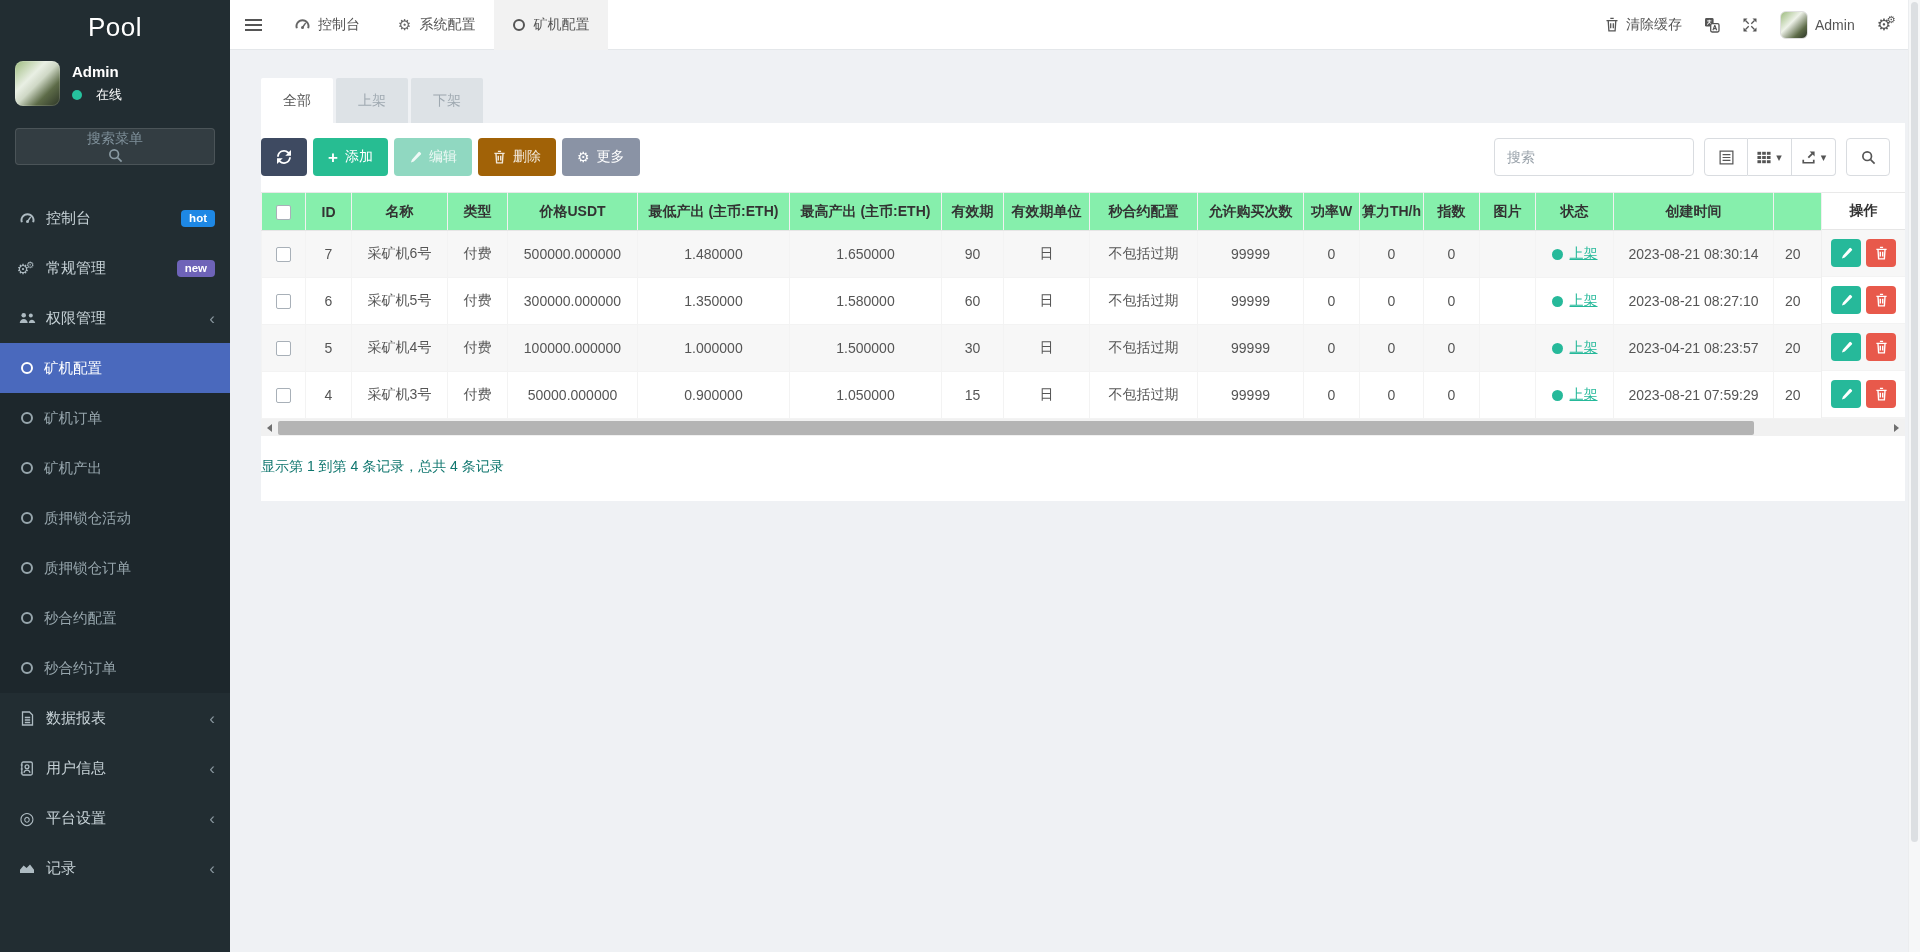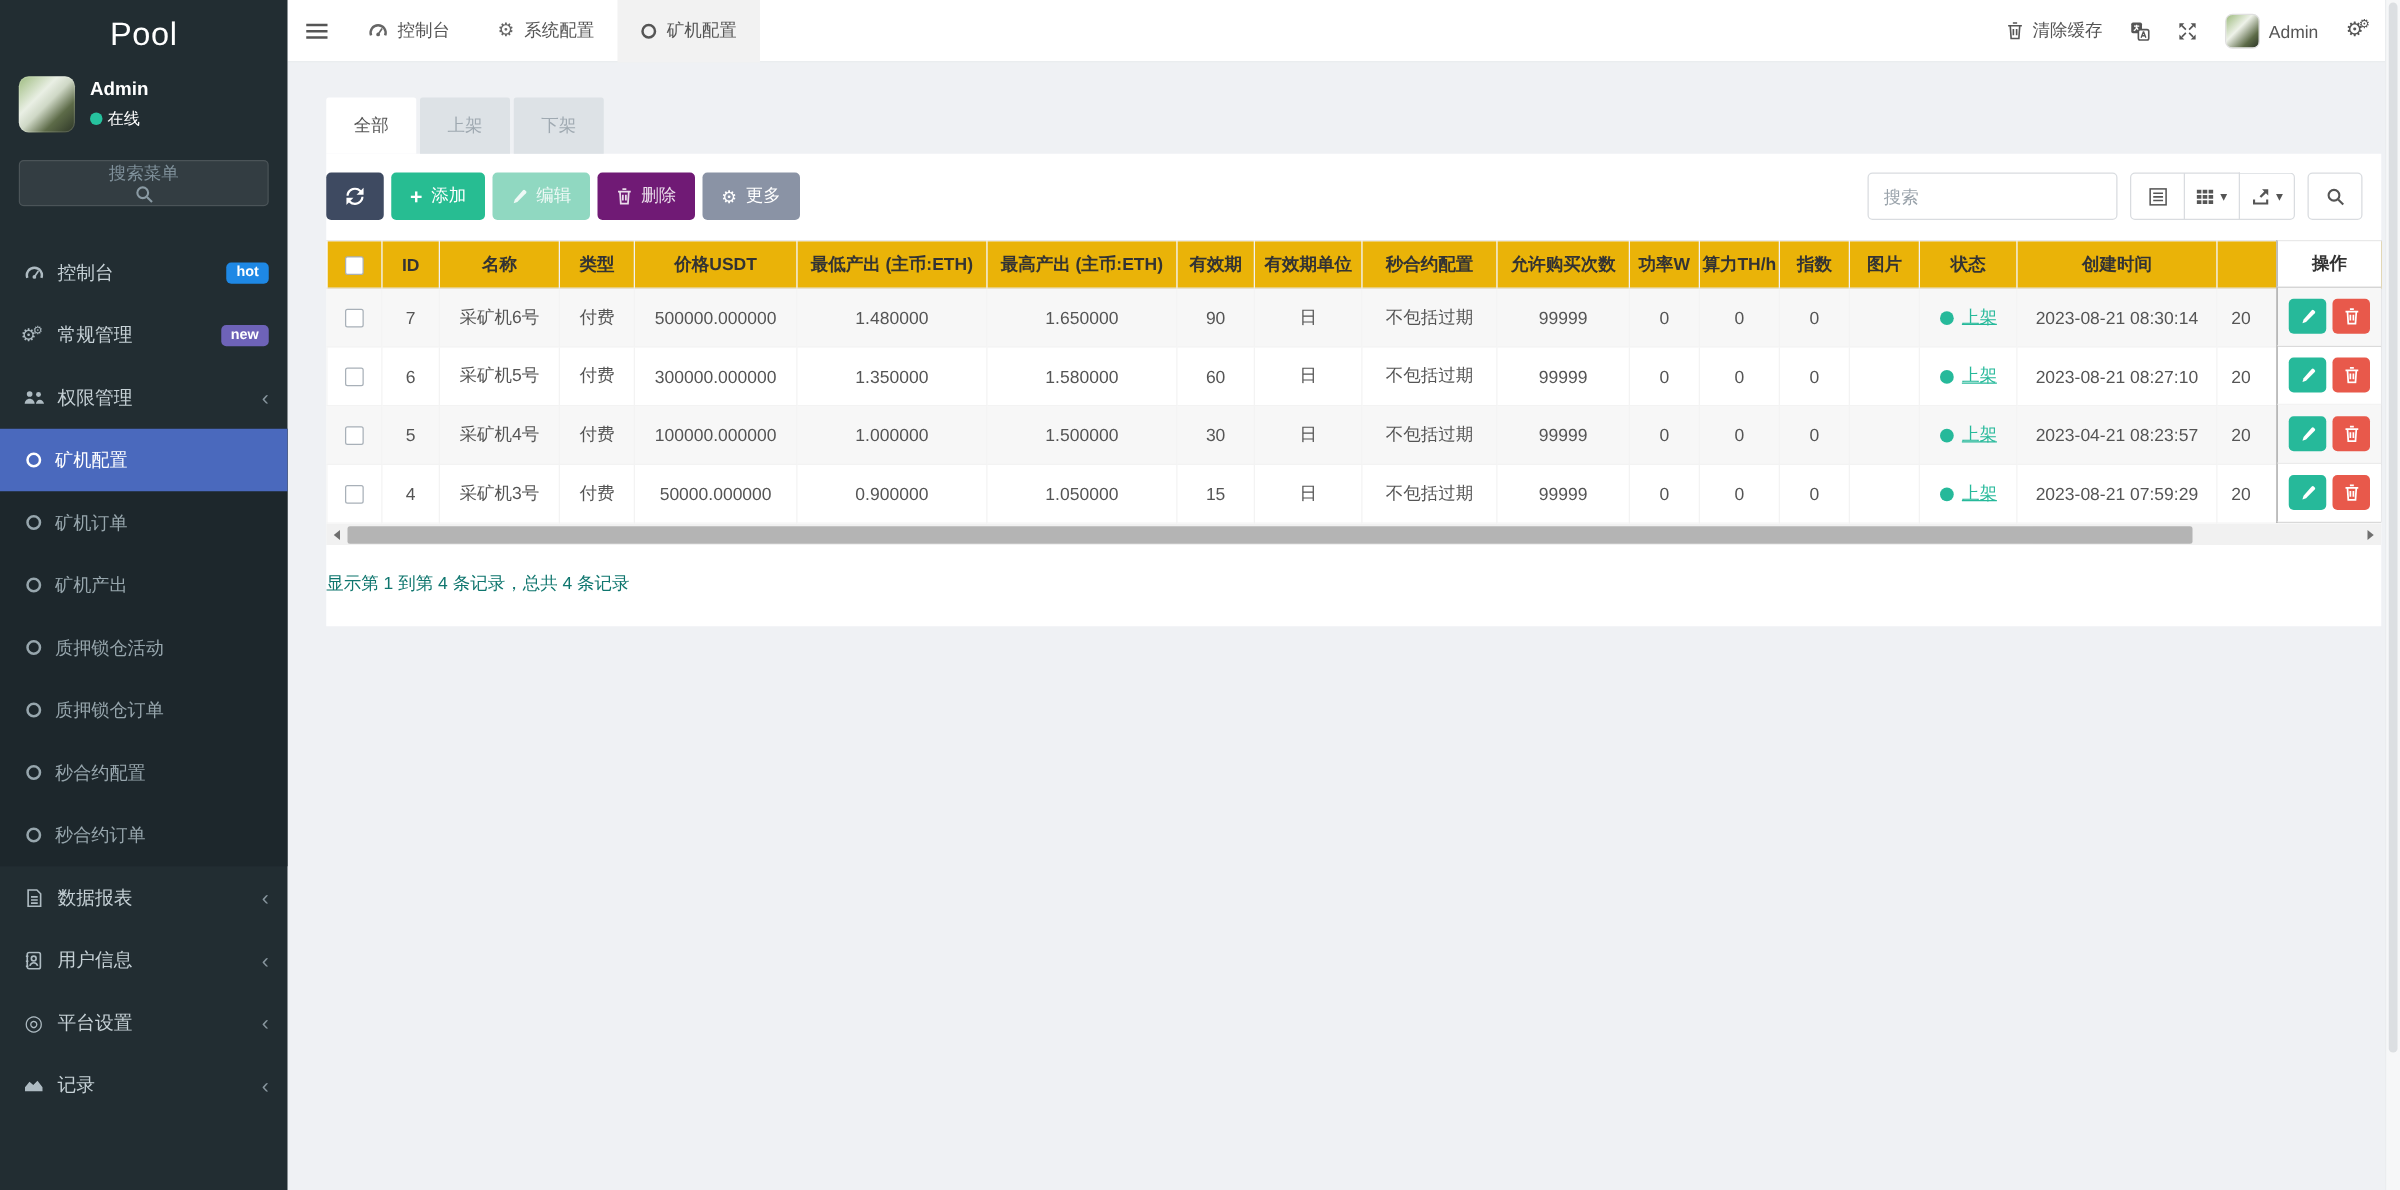--- a/index.html
+++ b/index.html
@@ -13,21 +13,21 @@
   
   .sidebar { position:absolute; left:0; top:0; width:230px; height:952px; background:#222d32; z-index:5; }
   .brand { height:55px; display:flex; align-items:center; justify-content:center; color:#fff; font-size:26px; letter-spacing:.5px; }
   .user-panel { display:flex; align-items:center; gap:12px; padding:6px 15px 14px 15px; }
   .avatar {
     width:45px; height:45px; border-radius:8px; flex:0 0 45px;
     background:linear-gradient(135deg,#9dbb7e 0%,#e9efe4 35%,#cfd8c6 50%,#5d6b48 72%,#2c3526 100%);
     box-shadow:inset 0 0 0 1px rgba(255,255,255,.15);
   }
   .user-name { color:#fff; font-weight:bold; font-size:15px; }
-  .user-status { margin-top:6px; display:flex; align-items:center; gap:4px; color:#fff; font-size:13px; }
+  .user-status { margin-top:6px; display:flex; align-items:center; gap:14px; color:#fff; font-size:13px; }
   .dot { width:10px; height:10px; border-radius:50%; background:#26c29e; display:inline-block; }
   .side-search { margin:8px 15px 28px 15px; height:37px; background:rgba(255,255,255,.08); border:1px solid rgba(255,255,255,.12);
     border-radius:4px; display:flex; align-items:center; justify-content:center; padding:0 12px; color:#8a9aa3;flex-direction:column; }
   .side-search .ph { font-size:14px; color:#7f909a; }
   .nav-item { height:50px; display:flex; align-items:center; padding:0 15px; font-size:15px; color:#c6d1d6; cursor:pointer; }
   .nav-item .mi { width:24px; margin-right:7px; display:flex; justify-content:center; color:#aebbc2; }
   .badge { margin-left:auto; font-size:11.5px; font-weight:bold; color:#fff; padding:2.5px 8px; border-radius:4px; }
   .badge-hot { background:#1e88e5; }
   .badge-new { background:#6e63b8; }
   .chev { margin-left:auto; color:#87959d; font-size:17px; line-height:1; display:inline-block; }
@@ -64,40 +64,40 @@
   .ftab.active { background:#fff; color:#555; }
   .card { background:#fff; padding:15px 0 25px 0; }
 
   .toolbar { display:flex; align-items:center; margin:0 0 16px 0; }
   .btn { height:38px; border:none; border-radius:4px; color:#fff; font-size:14px; display:inline-flex; align-items:center; gap:7px;
     padding:0 15px; margin-right:6px; cursor:pointer; font-family:inherit; }
   .btn .bi { display:flex; }
   .btn-refresh { background:#3e4a61; width:46px; justify-content:center; padding:0; }
   .btn-add { background:#27bd92; }
   .btn-edit { background:#90d8c1; color:rgba(255,255,255,.85); }
-  .btn-del { background:#701a75; color:rgba(255,255,255,.85); }
+  .btn-del { background:#a16207; color:rgba(255,255,255,.85); }
   .btn-more { background:#8a93a5; }
   .plus { font-size:17px; font-weight:bold; line-height:1; }
   .toolbar-right { margin-left:auto; display:flex; align-items:center; margin-right:15px; }
   .search-input { width:200px; height:38px; border:1px solid #d9dce0; border-radius:4px; padding:0 12px; font-size:14px; color:#555;
     font-family:inherit; outline:none; }
   .search-input::placeholder { color:#9aa3ab; }
   .vgroup { display:flex; margin-left:10px; }
   .vbtn { min-width:44px; height:38px; background:#fff; border:1px solid #d9dce0; display:flex; align-items:center; justify-content:center;
     gap:5px; color:#555; cursor:pointer; padding:0 8px; }
   .vgroup .vbtn + .vbtn { border-left:none; }
   .vgroup .vbtn:first-child { border-radius:4px 0 0 4px; }
   .vgroup .vbtn:last-child { border-radius:0 4px 4px 0; }
   .vbtn.single { margin-left:10px; border-radius:4px; }
   .caret { font-size:11px; color:#555; }
 
   
   .table-wrap { position:relative; overflow:hidden; width:1644px; }
   table { border-collapse:collapse; table-layout:fixed; width:1712px; }
-  th { height:38px; font-size:14px; font-weight:bold; color:#333; text-align:center; background:#eab308;
+  th { height:38px; font-size:14px; font-weight:bold; color:#333; text-align:center; background:#86efac;
     border:1px solid #f1f1f1; border-top:1px solid #e9e9e9; border-bottom:1px solid #e6e6e6; }
   td { height:47px; font-size:14px; color:#555; text-align:center; border:1px solid #f3f3f3; background:#fff; }
   tbody tr:nth-child(odd) td { background:#f7f7f7; }
   .cb { width:15px; height:15px; border:1px solid #a8b0b8; border-radius:2px; background:#fff; display:inline-block; vertical-align:middle; cursor:pointer; }
   .status-cell { display:inline-flex; align-items:center; gap:7px; }
   .status-link { color:#26b99a; text-decoration:underline; cursor:pointer; }
   .status-dot { width:11px; height:11px; border-radius:50%; background:#26b99a; display:inline-block; }
   td.clip-cell { text-align:left; padding-left:11px; }
 
   .ops { position:absolute; top:0; right:0; width:84px; background:#000000; border-left:1px solid #efefef; }

